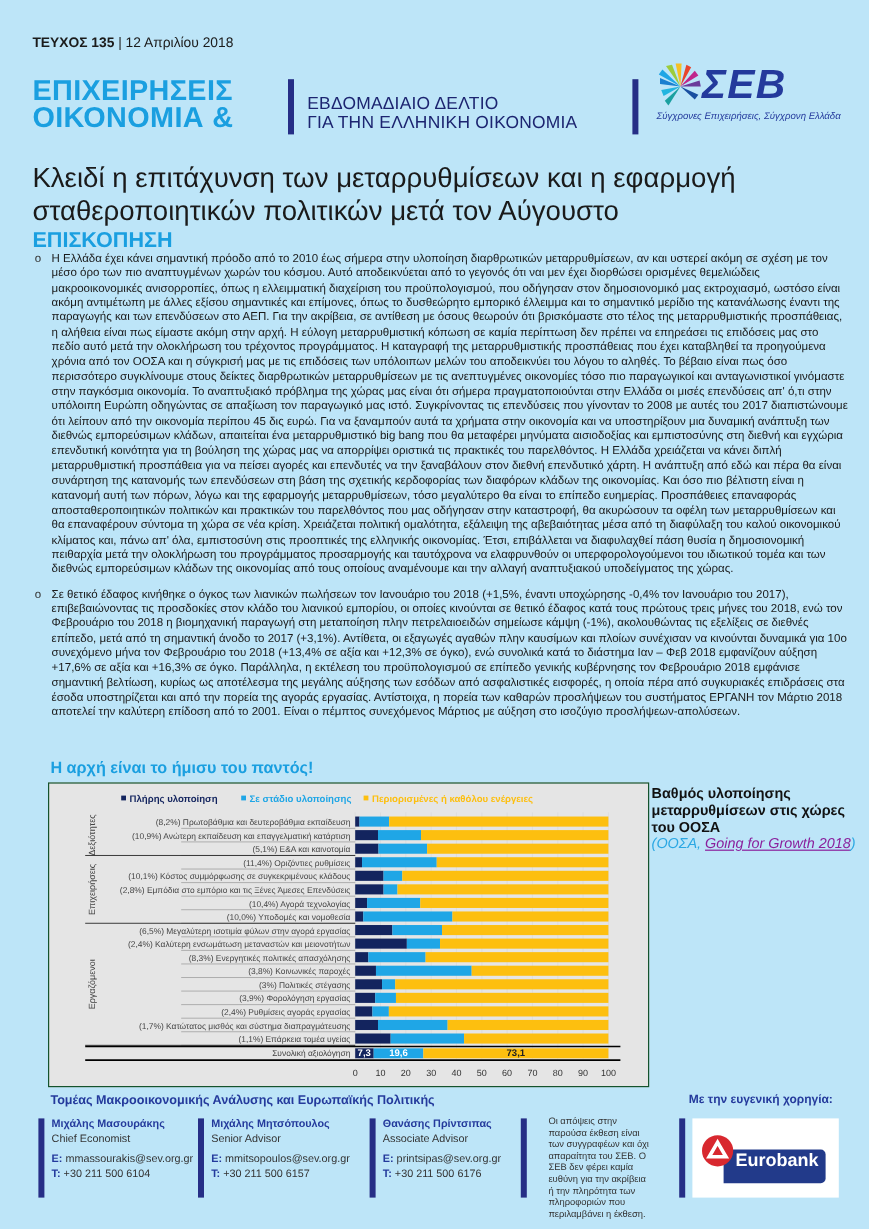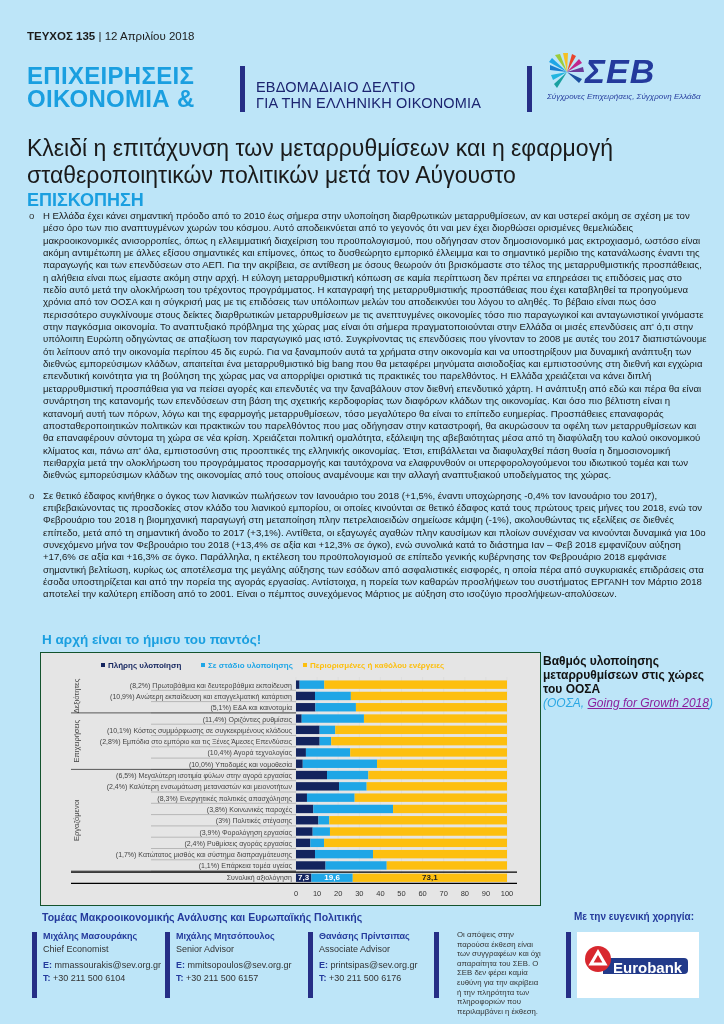--- a/index.html
+++ b/index.html
@@ -30,21 +30,21 @@
   .contact .bar { position: absolute; left: 0; top: 2px; width: 5px; height: 66px; background: #262e86; }
   .contact .name { font-weight: bold; color: #243a9c; }
   .contact .role { color: #333; }
   .contact .lbl { font-weight: bold; color: #243a9c; }
   .contact .val { color: #333; }
   .disclaimer { position: absolute; left: 434px; top: 930px; width: 110px; font-size: 7.8px; line-height: 9.6px; color: #333; padding-left: 23px; }
   .disclaimer .bar { position: absolute; left: 0; top: 2px; width: 5px; height: 66px; background: #262e86; }
   .sponsor-bar { position: absolute; left: 566px; top: 932px; width: 5px; height: 66px; background: #262e86; }
   .sponsor-logo { position: absolute; left: 577px; top: 932px; width: 122px; height: 66px; background: #fff; }
   .eb-mark { position: absolute; left: 8px; top: 14px; width: 26px; height: 26px; border-radius: 50%; background: #d8282f; }
-  .eb-word { position: absolute; left: 26px; top: 26px; height: 16px; padding: 0 6px 0 10px; background: #223a8a; color: #fff; font-weight: bold; font-size: 15px; line-height: 20px; border-radius: 0 4px 4px 0; }
+  .eb-word { position: absolute; left: 26px; top: 26px; height: 28px; padding: 0 6px 0 10px; background: #223a8a; color: #fff; font-weight: bold; font-size: 15px; line-height: 20px; border-radius: 0 4px 4px 0; }
 </style>
 </head>
 <body>
 
 <div class="issue">
   <b>ΤΕΥΧΟΣ 135</b><span> | </span><span>12 Απριλίου 2018</span>
 </div>
 <div class="brand">
   <div>ΕΠΙΧΕΙΡΗΣΕΙΣ</div>
   <div>ΟΙΚΟΝΟΜΙΑ &amp;</div>

